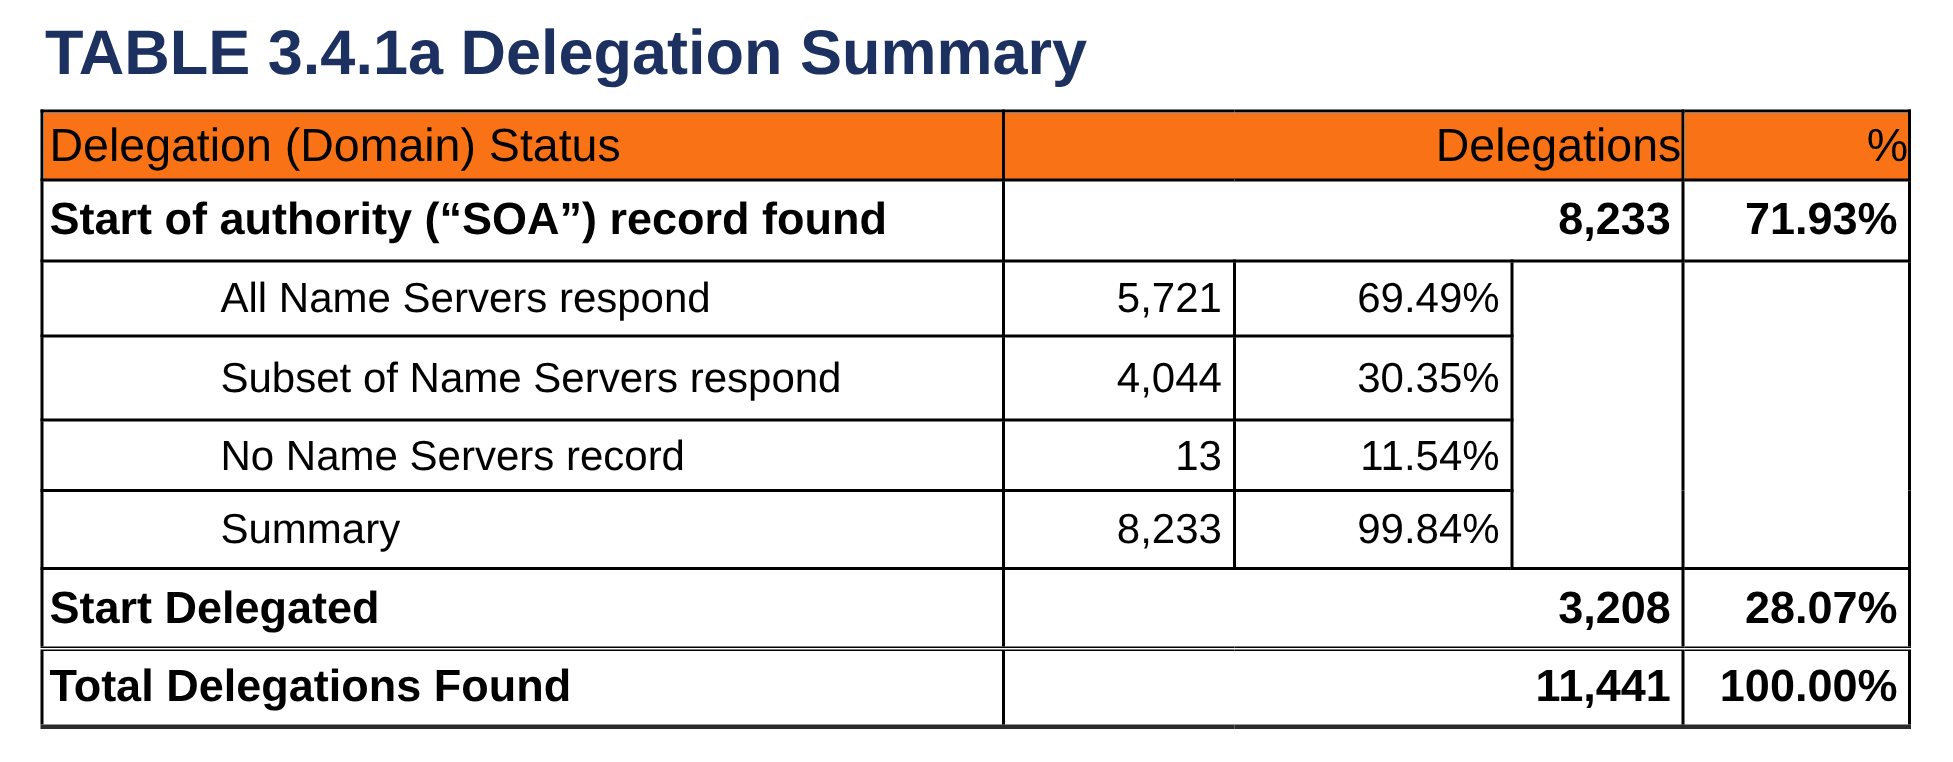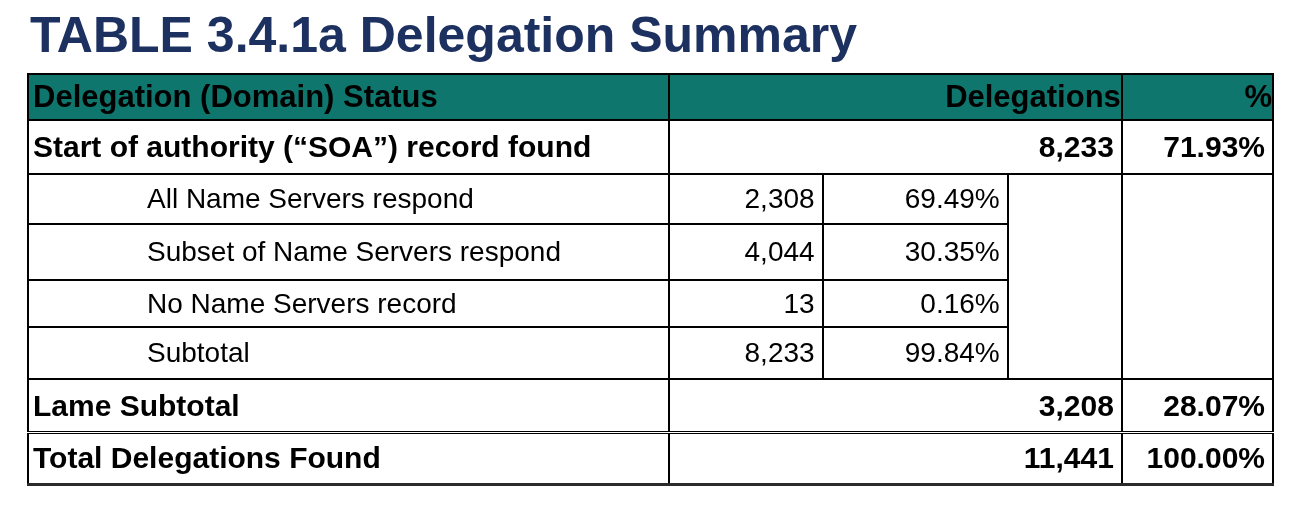--- a/index.html
+++ b/index.html
@@ -9,21 +9,21 @@
   }
   body {
     width: 1302px;
     height: 508px;
     overflow: hidden;
     font-family: "Liberation Sans", "DejaVu Sans", sans-serif;
     color: #000000;
   }
   .page-title {
     margin: 12px 0 0 30px;
-    font-size: 50px;
+    font-size: 42px;
     line-height: 46px;
     font-weight: bold;
     color: #1d3160;
     letter-spacing: 0px;
   }
   table.summary {
     border-collapse: collapse;
     table-layout: fixed;
     margin: 15px 0 0 27px;
     width: 1247px;
@@ -39,23 +39,23 @@
   th, td {
     border: 2px solid #000;
     vertical-align: middle;
     padding: 0;
     line-height: 1.05;
     overflow: hidden;
     white-space: nowrap;
   }
   tr.hdr { height: 46px; }
   tr.hdr th {
-    background: #0f766e;
+    background: #f97316;
     font-size: 31px;
-    font-weight: bold;
+    font-weight: normal;
   }
   th.h-status { text-align: left; padding-left: 4px; }
   th.h-center { text-align: right; }
 
   tr.major { height: 52px; }
   tr.major td { font-size: 30px; font-weight: bold; border-radius: 27px; }
   tr.detail { height: 49px; border-radius: 16px; }
   tr.detail td { font-size: 28px; font-weight: normal; }
 
   td.lbl   { text-align: left; padding-left: 4px; }
@@ -86,46 +86,46 @@
   </tr>
 
   <tr class="major" style="height:54px">
     <td class="lbl">Start of authority (“SOA”) record found</td>
     <td class="num" colspan="3">8,233</td>
     <td class="num">71.93%</td>
   </tr>
 
   <tr class="detail" style="height:50px">
     <td class="ind">All Name Servers respond</td>
-    <td class="num">2,308</td>
+    <td class="num">5,721</td>
     <td class="num">69.49%</td>
     <td class="blank" rowspan="4"></td>
     <td class="blank" rowspan="4"></td>
   </tr>
 
   <tr class="detail" style="height:56px">
     <td class="ind">Subset of Name Servers respond</td>
     <td class="num">4,044</td>
     <td class="num">30.35%</td>
   </tr>
 
   <tr class="detail" style="height:47px">
     <td class="ind">No Name Servers record</td>
     <td class="num">13</td>
-    <td class="num">0.16%</td>
+    <td class="num">11.54%</td>
   </tr>
 
   <tr class="detail" style="height:52px">
-    <td class="ind">Subtotal</td>
+    <td class="ind">Summary</td>
     <td class="num">8,233</td>
     <td class="num">99.84%</td>
   </tr>
 
   <tr class="major" style="height:53px">
-    <td class="lbl">Lame Subtotal</td>
+    <td class="lbl">Start Delegated</td>
     <td class="num" colspan="3">3,208</td>
     <td class="num">28.07%</td>
   </tr>
 
   <tr class="major total-row" style="height:52px">
     <td class="lbl">Total Delegations Found</td>
     <td class="num" colspan="3">11,441</td>
     <td class="num">100.00%</td>
   </tr>
 </tbody>

